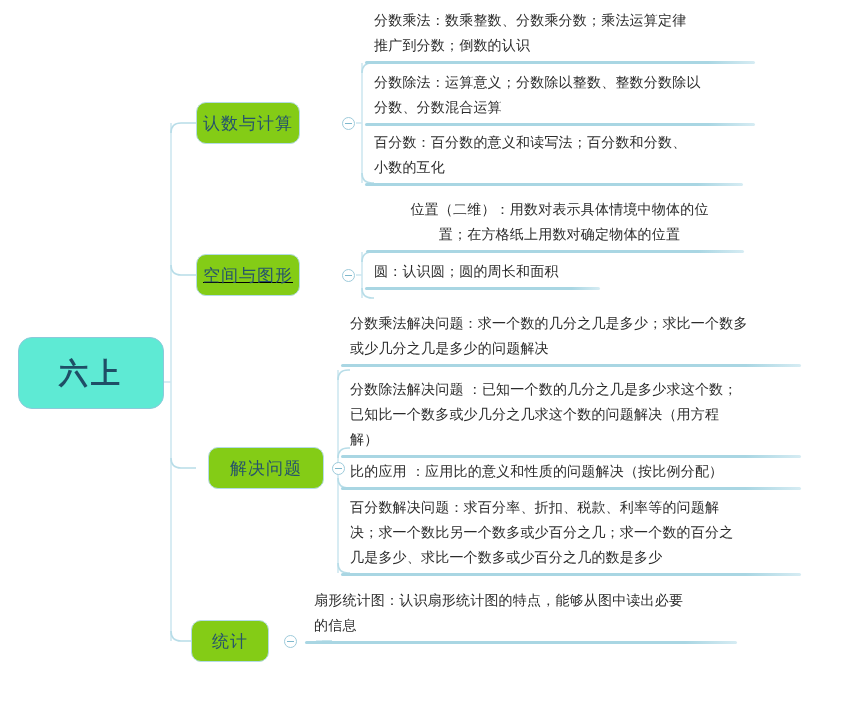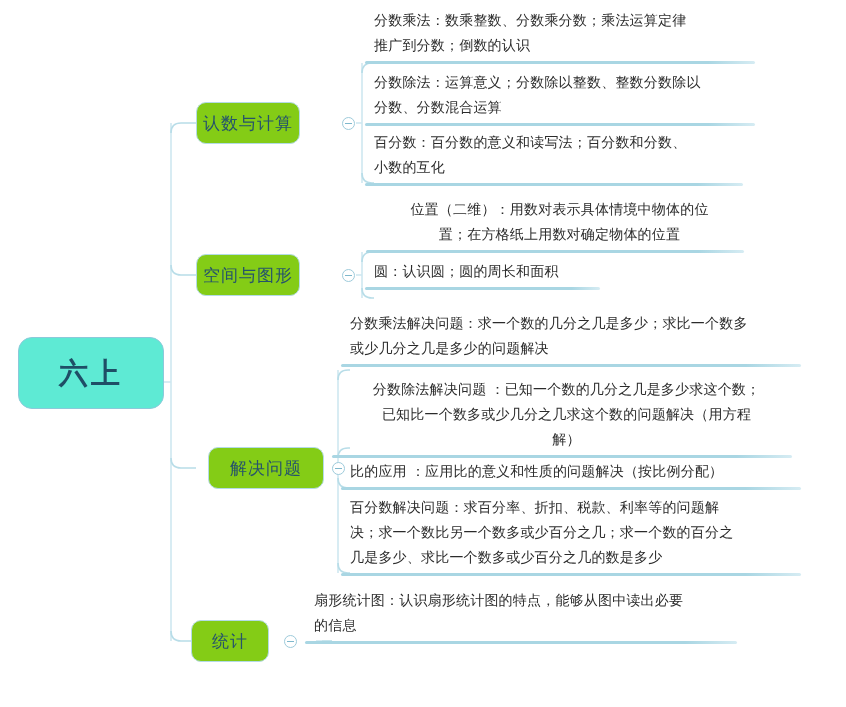--- a/index.html
+++ b/index.html
@@ -186,21 +186,21 @@
 分数、分数混合运算</div>
     <div class="leaf-underline"></div>
   </div>
 
   <div class="leaf" style="left:365px; top:130px; width:378px;">
     <div class="leaf-text">百分数：百分数的意义和读写法；百分数和分数、
 小数的互化</div>
     <div class="leaf-underline"></div>
   </div>
 
-  <div class="branch-node" style="left:196px; top:254px; width:104px;">
+  <div class="branch-node" style="left:196px; top:254px; width:104px;text-decoration:underline;">
     <span class="branch-label">空间与图形</span>
   </div>
   <div class="toggle" style="left:342px; top:269px;"></div>
 
   <div class="leaf" style="left:366px; top:197px; width:378px;text-align:center;">
     <div class="leaf-text">位置（二维）：用数对表示具体情境中物体的位
 置；在方格纸上用数对确定物体的位置</div>
     <div class="leaf-underline"></div>
   </div>
 
@@ -213,21 +213,21 @@
     <span class="branch-label">解决问题</span>
   </div>
   <div class="toggle" style="left:332px; top:462px;"></div>
 
   <div class="leaf" style="left:341px; top:311px; width:460px;">
     <div class="leaf-text">分数乘法解决问题：求一个数的几分之几是多少；求比一个数多
 或少几分之几是多少的问题解决</div>
     <div class="leaf-underline"></div>
   </div>
 
-  <div class="leaf" style="left:332px; top:377px; width:460px;text-align:center;">
+  <div class="leaf" style="left:341px; top:377px; width:460px;">
     <div class="leaf-text">分数除法解决问题 ：已知一个数的几分之几是多少求这个数；
 已知比一个数多或少几分之几求这个数的问题解决（用方程
 解）</div>
     <div class="leaf-underline"></div>
   </div>
 
   <div class="leaf" style="left:341px; top:459px; width:460px;">
     <div class="leaf-text">比的应用 ：应用比的意义和性质的问题解决（按比例分配）</div>
     <div class="leaf-underline"></div>
   </div>

